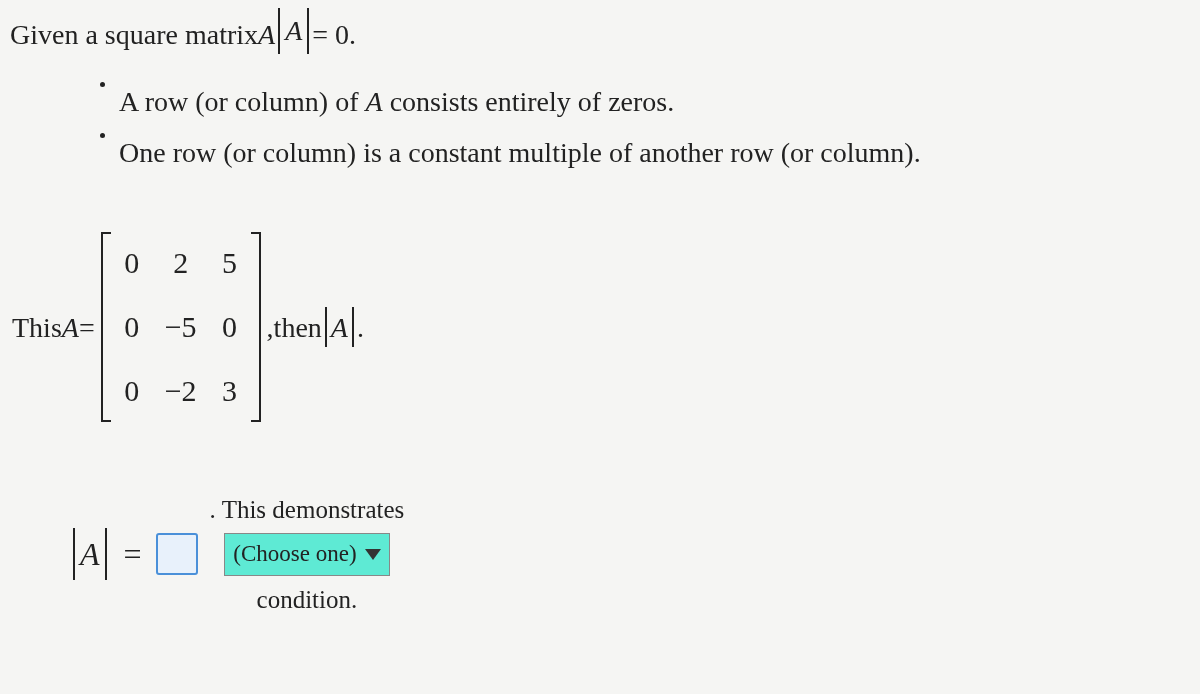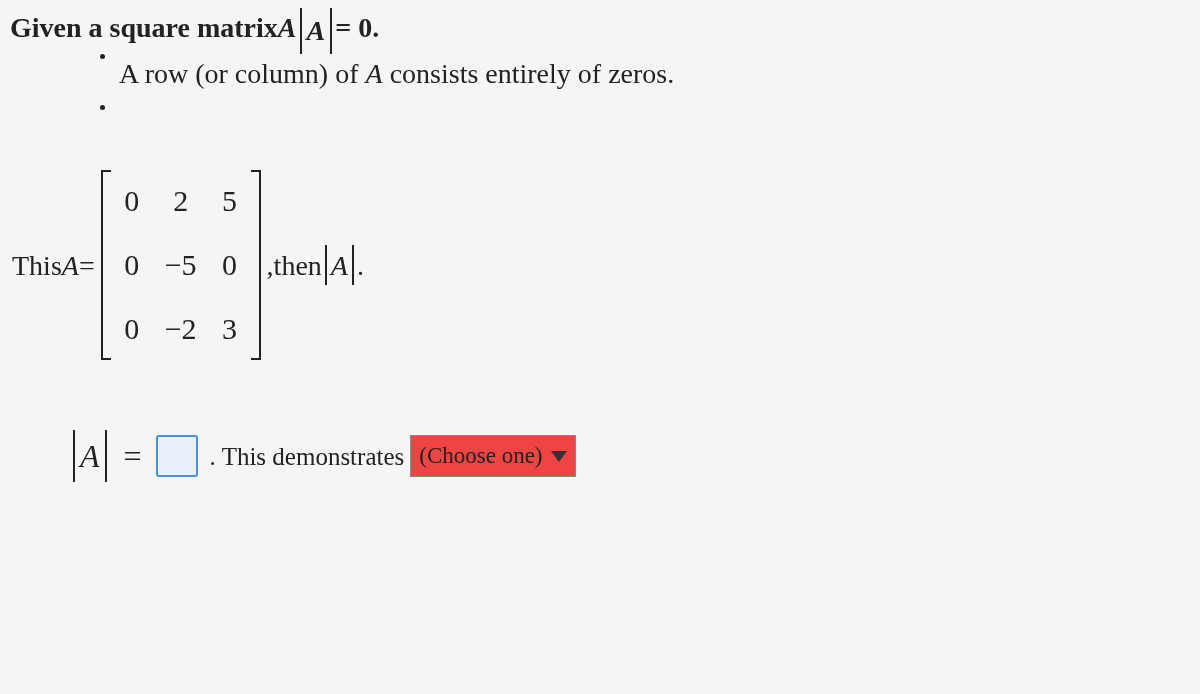--- a/index.html
+++ b/index.html
@@ -5,24 +5,24 @@
     * { box-sizing: border-box; margin: 0; padding: 0; }
     body {
       font-family: Georgia, 'Times New Roman', serif;
       background: #f5f5f3;
       font-size: 28px;
       color: #222;
       padding: 8px 10px;
       line-height: 1.4;
     }
     .intro {
+      margin-bottom: 28px;
       display: flex;
-      align-items: flex-start;
+      align-items: flex-end;
       flex-wrap: wrap;
-      font-weight: bold;
     }
     .italic-var { font-style: italic; font-family: 'Times New Roman', serif; }
     .det-bars {
       display: inline-flex;
       align-items: center;
       border-left: 2.5px solid #222;
       border-right: 2.5px solid #222;
       padding: 0 5px;
       height: 46px;
       margin: 0 3px;
@@ -100,26 +100,27 @@
       background: #e8f1fb;
       border-radius: 3px;
       display: inline-block;
     }
     .answer-text {
       font-size: 25px;
       display: flex;
       align-items: center;
       gap: 6px;
       margin-left: 6px;
+      flex-direction: column;
     }
     .dropdown {
       display: inline-flex;
       align-items: center;
       border: 1.5px solid #888;
-      background: #ef4444;
+      background: #5eead4;
       padding: 4px 8px;
       font-size: 23px;
       gap: 8px;
       cursor: pointer;
     }
     .dropdown-arrow {
       width: 0; height: 0;
       border-left: 8px solid transparent;
       border-right: 8px solid transparent;
       border-top: 11px solid #333;
@@ -140,20 +141,21 @@
 
 <div class="bullets">
   <div class="bullet-row">
     <span class="bullet-dot"></span>
     <span>
       <span>A row (or column) of </span><span class="italic-var">A</span><span> consists entirely of zeros.</span>
     </span>
   </div>
   <div class="bullet-row">
     <span class="bullet-dot"></span>
+    <span>One row (or column) is a constant multiple of another row (or column).</span>
   </div>
 </div>
 
 <div class="problem-row">
   <span>This </span>
   <span class="italic-var">A</span>
   <span> = </span>
   <span class="matrix">
     <span class="bracket-left"></span>
     <span class="matrix-body">
@@ -182,14 +184,15 @@
     <span class="italic-var">A</span>
   </span>
   <span class="eq">=</span>
   <span class="answer-box"></span>
   <span class="answer-text">
     <span>. This demonstrates</span>
     <span class="dropdown">
       <span>(Choose one)</span>
       <span class="dropdown-arrow"></span>
     </span>
+    <span>condition.</span>
   </span>
 </div>
 
 </body></html>

